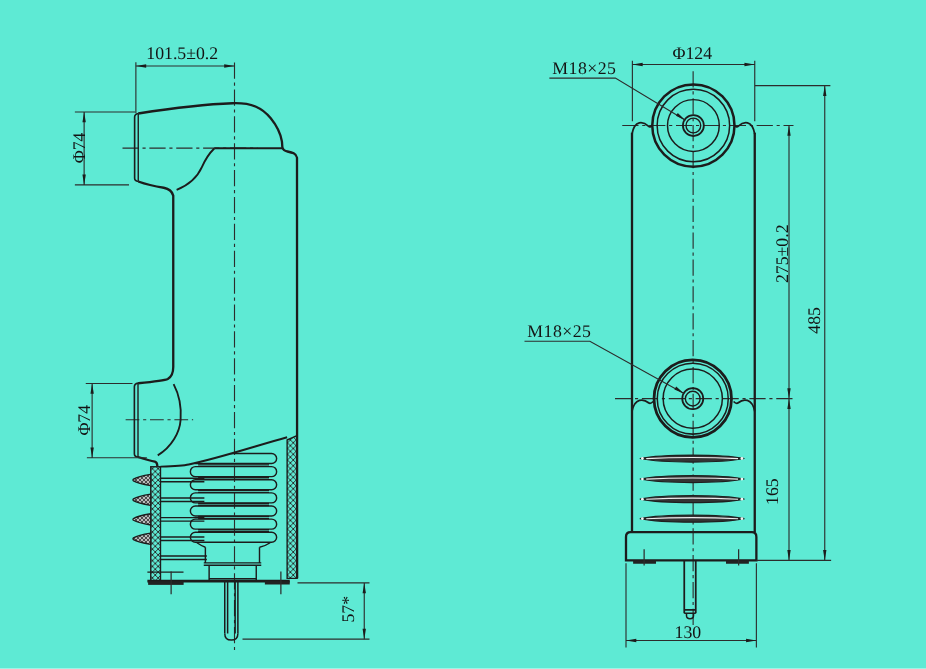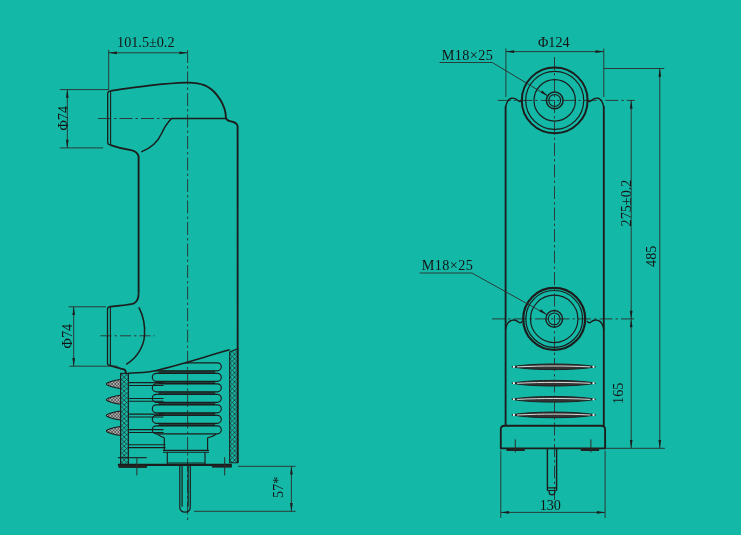--- a/index.html
+++ b/index.html
@@ -1,16 +1,16 @@
 <!DOCTYPE html>
 <html><head>
 <meta charset="utf-8">
 <style>
   html,body{margin:0;padding:0;background:#ffffff;}
-  .page{width:741px;height:535px;position:relative;background:#14b8a6;overflow:hidden;}
+  .page{width:741px;height:535px;position:relative;background:#5eead4;overflow:hidden;}
   text{font-family:"Liberation Serif", serif;fill:#141414;}
 </style>
 </head>
 <body>
 <div class="page">
 <svg width="741" height="535" viewBox="0 0 741 535" xmlns="http://www.w3.org/2000/svg">
 <defs>
   <pattern id="hx" width="4.6" height="4.6" patternUnits="userSpaceOnUse">
     <path d="M0,0 L4.6,4.6 M4.6,0 L0,4.6" stroke="#282828" stroke-width="0.75" fill="none"></path>
   </pattern>

